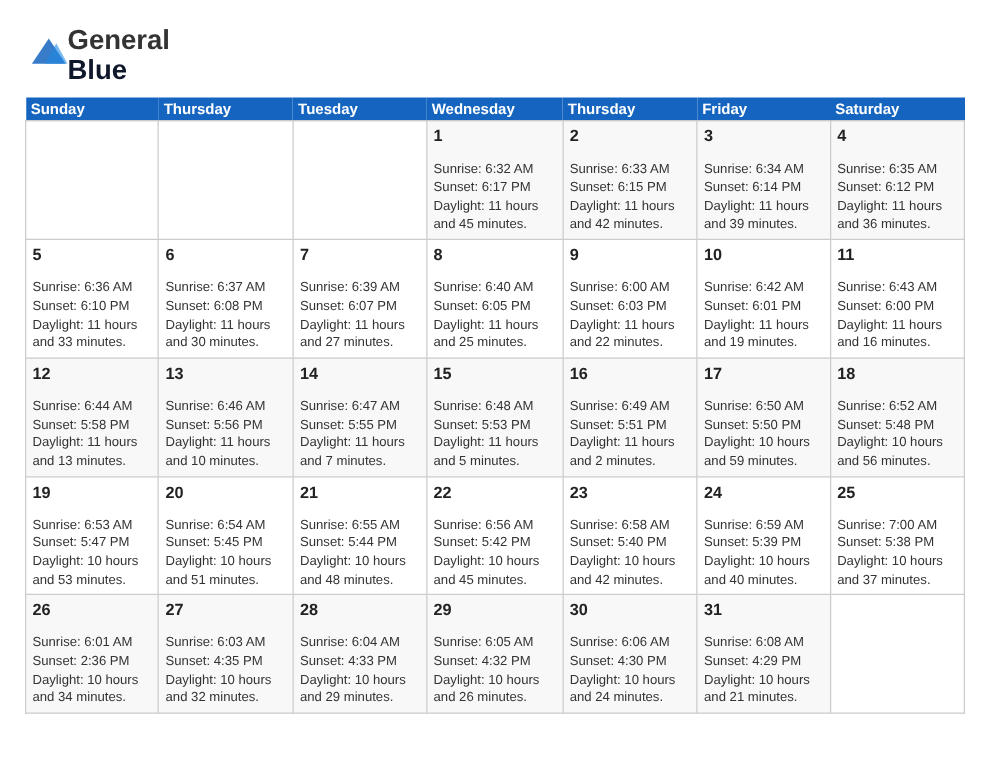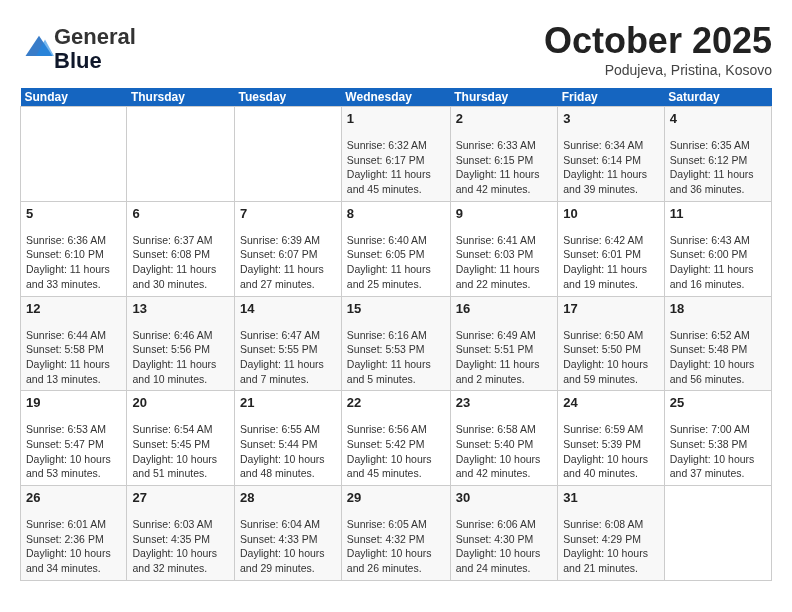--- a/index.html
+++ b/index.html
@@ -5,21 +5,21 @@
     * { box-sizing: border-box; margin: 0; padding: 0; }
     body {
       font-family: Arial, sans-serif;
       background: #fff;
       width: 792px;
       min-height: 612px;
       padding: 20px;
     }
     .header {
       display: flex;
-      align-items: center;
+      align-items: flex-end;
       justify-content: space-between;
       margin-bottom: 10px;
     }
     .logo {
       display: flex;
       align-items: center;
     }
     .logo-text {
       font-size: 22px;
       font-weight: bold;
@@ -96,24 +96,20 @@
       <svg class="logo-icon" viewBox="0 0 40 40">
         <polygon points="20,5 38,32 2,32" fill="#1565c0" opacity="0.85"></polygon>
         <polygon points="28,10 40,32 16,32" fill="#1e88e5" opacity="0.6"></polygon>
       </svg>
     </div>
     <div class="logo-text">
       <span class="logo-general">General</span><br>
       <span class="logo-blue">Blue</span>
     </div>
   </div>
-  <div class="title-block">
-    <div class="month-title">October 2025</div>
-    <div class="subtitle">Podujeva, Pristina, Kosovo</div>
-  </div>
 </div>
 
 <table>
   <thead>
     <tr id="weekday-header">
     <th>Sunday</th>
         <th>Thursday</th>
         <th>Tuesday</th>
         <th>Wednesday</th>
         <th>Thursday</th>
@@ -171,21 +167,21 @@
 Daylight: 11 hours and 27 minutes.</div>
         </td>
         <td>
           <span class="day-number">8</span>
           <div class="day-info">Sunrise: 6:40 AM
 Sunset: 6:05 PM
 Daylight: 11 hours and 25 minutes.</div>
         </td>
         <td>
           <span class="day-number">9</span>
-          <div class="day-info">Sunrise: 6:41 AM
+          <div class="day-info">Sunrise: 6:00 AM
 Sunset: 6:03 PM
 Daylight: 11 hours and 22 minutes.</div>
         </td>
         <td>
           <span class="day-number">10</span>
           <div class="day-info">Sunrise: 6:42 AM
 Sunset: 6:01 PM
 Daylight: 11 hours and 19 minutes.</div>
         </td>
         <td>
@@ -209,21 +205,21 @@
 Daylight: 11 hours and 10 minutes.</div>
         </td>
         <td>
           <span class="day-number">14</span>
           <div class="day-info">Sunrise: 6:47 AM
 Sunset: 5:55 PM
 Daylight: 11 hours and 7 minutes.</div>
         </td>
         <td>
           <span class="day-number">15</span>
-          <div class="day-info">Sunrise: 6:16 AM
+          <div class="day-info">Sunrise: 6:48 AM
 Sunset: 5:53 PM
 Daylight: 11 hours and 5 minutes.</div>
         </td>
         <td>
           <span class="day-number">16</span>
           <div class="day-info">Sunrise: 6:49 AM
 Sunset: 5:51 PM
 Daylight: 11 hours and 2 minutes.</div>
         </td>
         <td>

